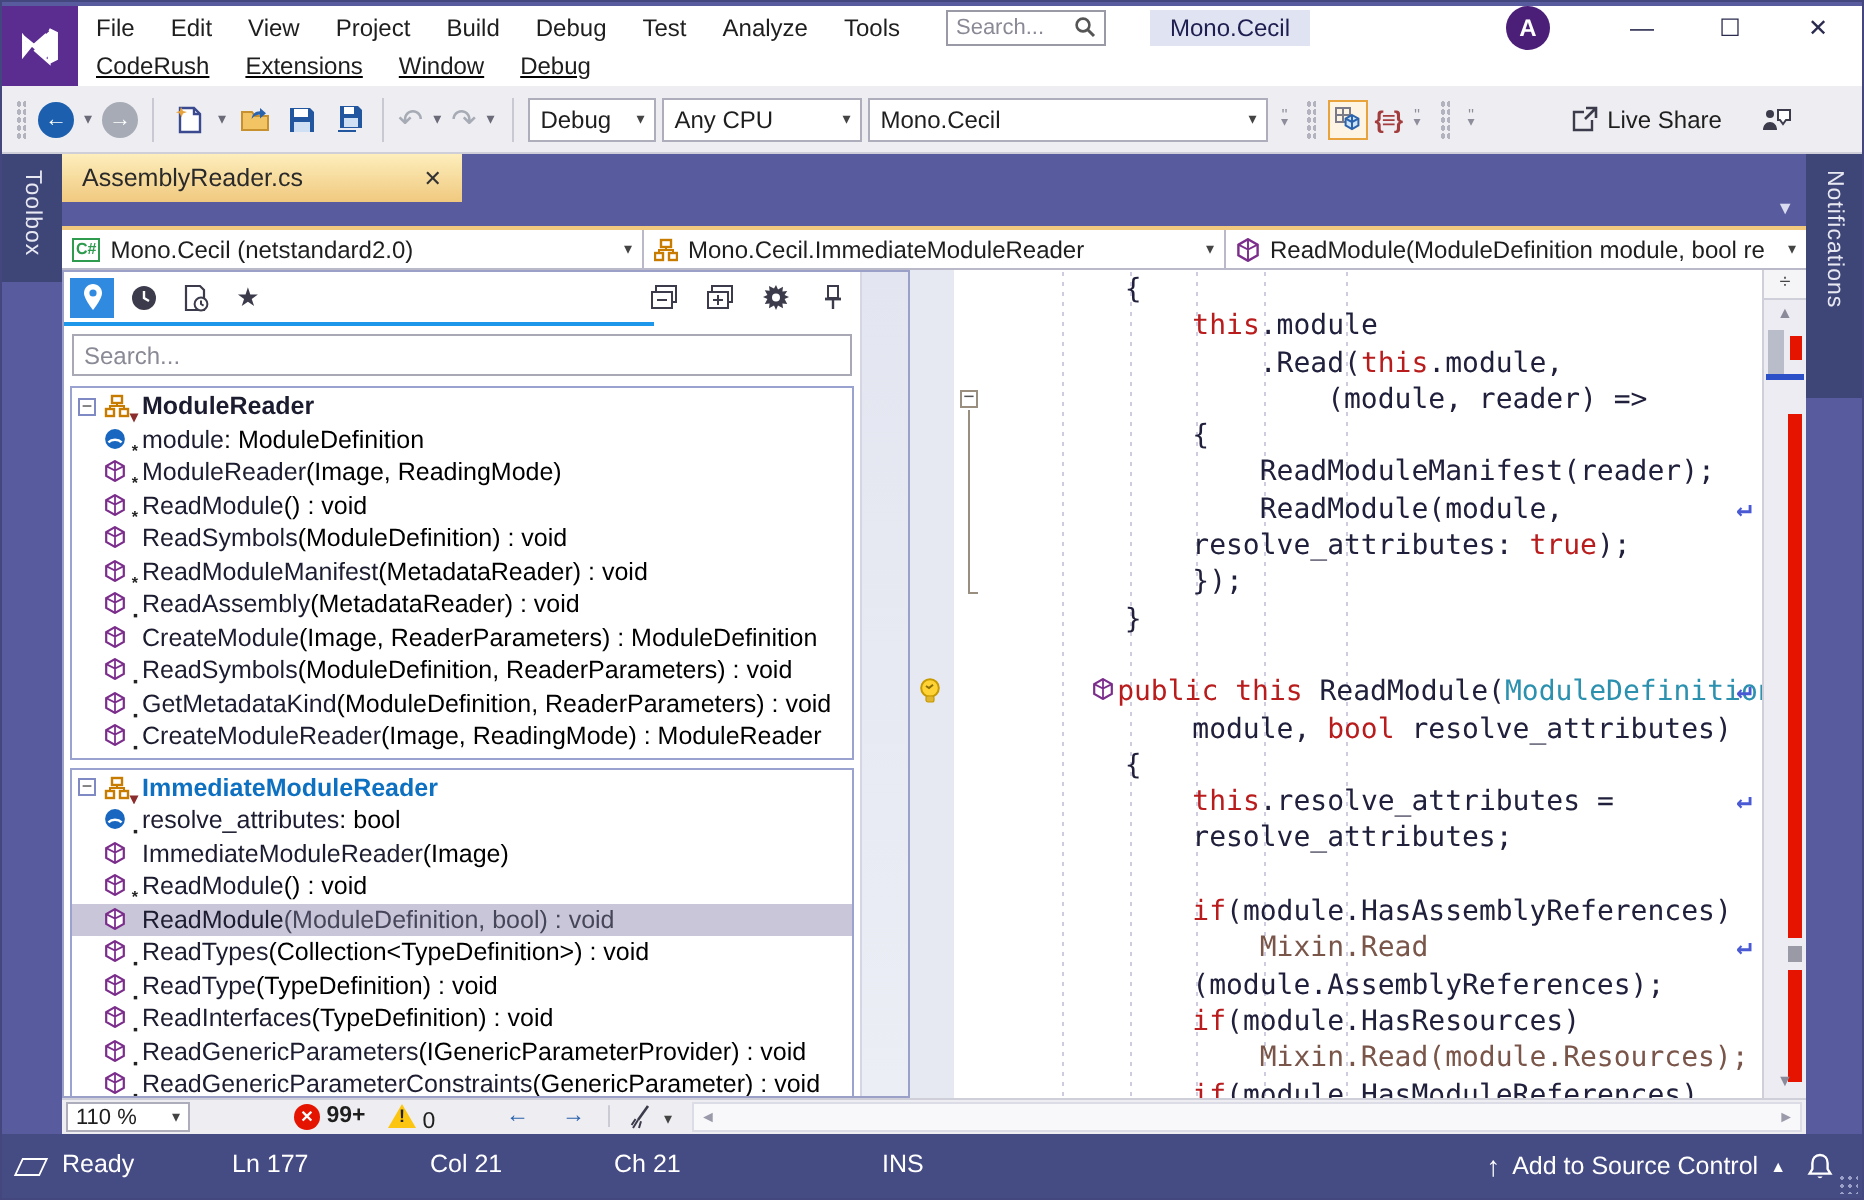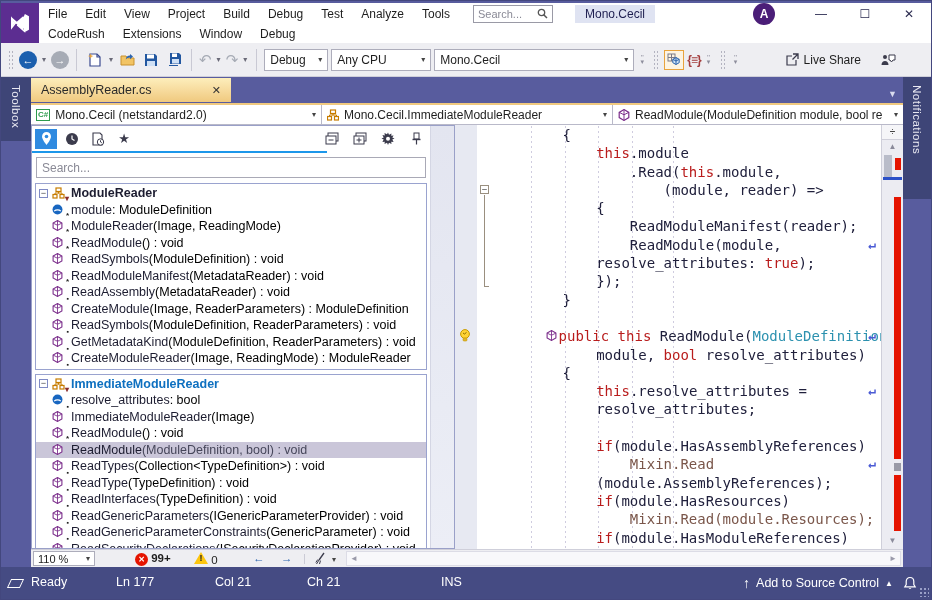--- a/index.html
+++ b/index.html
@@ -4,21 +4,21 @@
 <style>
   * { margin:0; padding:0; box-sizing:border-box; }
   html,body { width:932px; height:600px; font-family:"Liberation Sans",sans-serif; }
   .window { position:relative; width:932px; height:600px; background:#585c9e; border:1px solid #43477e; overflow:hidden; display:flex; flex-direction:column; }
 
   
   .header { height:42px; background:#ffffff; display:flex; border-top:2px solid #585c9e; }
   .vslogo { width:38px; height:40px; background:#5c2d91; color:#fff; display:flex; align-items:center; justify-content:center; flex:0 0 38px; }
   .menucol { flex:1; display:flex; flex-direction:column; }
   .menurow1 { height:21px; display:flex; align-items:center; }
-  .menurow2 { height:19px; display:flex; align-items:flex-end; }
+  .menurow2 { height:19px; display:flex; align-items:flex-start;text-decoration:underline; }
   .menu-item { font-size:12px; color:#1e1e1e; padding:2px 9px; cursor:default; }
   .t-search { width:80px; height:18px; border:1px solid #9a9aa6; background:#fff; font-size:11px; color:#8a8a96; display:flex; align-items:center; padding:0 4px; margin-left:14px; justify-content:space-between; }
   .sol-badge { margin-left:22px; background:#dfe3f2; color:#1e1e50; font-size:12px; padding:2px 10px; }
   .avatar { width:22px; height:22px; border-radius:50%; background:#4b1e78; color:#fff; font-size:12px; font-weight:bold; display:flex; align-items:center; justify-content:center; margin-left:98px; }
   .winbtns { display:flex; align-items:flex-start; }
   .winbtn { width:44px; height:21px; display:flex; align-items:center; justify-content:center; font-size:12px; color:#2b2b50; }
 
   
   .toolbar { height:34px; background:#eeeef2; border-bottom:1px solid #cfcfda; display:flex; align-items:center; padding:0 4px; gap:3px; }
   .grip { width:5px; height:20px; background-image:radial-gradient(#b3b3c0 1px, transparent 1px); background-size:3px 4px; margin:0 3px; }
@@ -36,21 +36,21 @@
   .cr-badge { color:#a33c3c; font-weight:bold; font-size:12px; letter-spacing:-1px; }
   .liveshare { display:flex; align-items:center; gap:5px; font-size:12px; color:#1e1e1e; margin-left:40px; }
 
   
   .main { flex:1; display:flex; background:#585c9e; min-height:0; }
   .vstrip { width:30px; position:relative; flex:0 0 30px; }
   .vstrip.right { width:28px; flex:0 0 28px; }
   .vtab { position:absolute; top:0; left:0; right:0; background:#3e4577; color:#e8e8f2; font-size:11.5px; writing-mode:vertical-rl; display:flex; align-items:center; padding:8px 0; justify-content:flex-start; letter-spacing:0.5px; }
   .center { flex:1; display:flex; flex-direction:column; min-width:0; }
 
-  .tabrow { height:26px; display:flex; align-items:center; position:relative; }
+  .tabrow { height:36px; display:flex; align-items:flex-start; position:relative; }
   .doc-tab { height:24px; width:200px; background:linear-gradient(#fdeebc,#f0c97f); color:#2a2a2a; font-size:12.5px; display:flex; align-items:center; padding:0 10px; gap:14px; }
   .doc-tab .close { font-size:11px; color:#333; margin-left:auto; }
   .tab-dd { position:absolute; right:6px; bottom:4px; color:#d9dbee; font-size:9px; }
   .tanline { height:2px; background:#f0c97f; }
 
   .breadcrumbs { height:20px; background:#f6f6fa; display:flex; border-bottom:1px solid #b9b9c9; }
   .bc { flex:1; background:#fff; border-right:1px solid #b9b9c9; display:flex; align-items:center; font-size:12px; color:#1e1e1e; padding:0 5px; gap:5px; overflow:hidden; white-space:nowrap; }
   .bc .caret { margin-left:auto; font-size:8px; color:#444; padding-left:4px; }
   .bc-label { overflow:hidden; text-overflow:clip; white-space:nowrap; }
   .csharp-ico { border:1px solid #2e9b4e; color:#2e9b4e; font-size:8px; font-weight:bold; padding:0 1px; line-height:10px; height:12px; display:inline-flex; align-items:center; }
@@ -668,21 +668,21 @@
           <div class="mark" style="right:2px;top:350px;width:7px;height:56px;background:#e51400"></div>
           <div class="arr" style="bottom:4px">▼</div>
         </div>
       </div>
 
       <div class="bottomstrip">
         <div class="zoombox">
             <span>110 %</span>
             <span style="font-size:8px;color:#444">▾</span>
           </div>
-        <span class="bs-item" style="left:104px"><span class="err-ico">✕</span> <b>99+</b></span>
+        <span class="bs-item" style="left:116px"><span class="err-ico">✕</span> <b>99+</b></span>
         <span class="bs-item" style="left:163px"><span class="warn-ico"></span> <span>0</span></span>
         <span class="bs-item" style="left:222px;color:#2b63ad;font-weight:bold">←</span>
         <span class="bs-item" style="left:250px;color:#2b63ad;font-weight:bold">→</span>
         <span class="bs-item" style="left:272px;color:#c9c9d4">|</span>
         <span class="bs-item" style="left:284px">
           <svg width="14" height="13" viewBox="0 0 14 13" style="display:inline">
               <line x1="9" y1="1" x2="4" y2="8" stroke="#3b3b4c" stroke-width="1.3"></line>
               <path d="M4 8l-2.5 4M5.5 8.6L4.5 12M2.8 7.5L.8 10.5" stroke="#3b3b4c"></path>
             </svg>
         </span>

